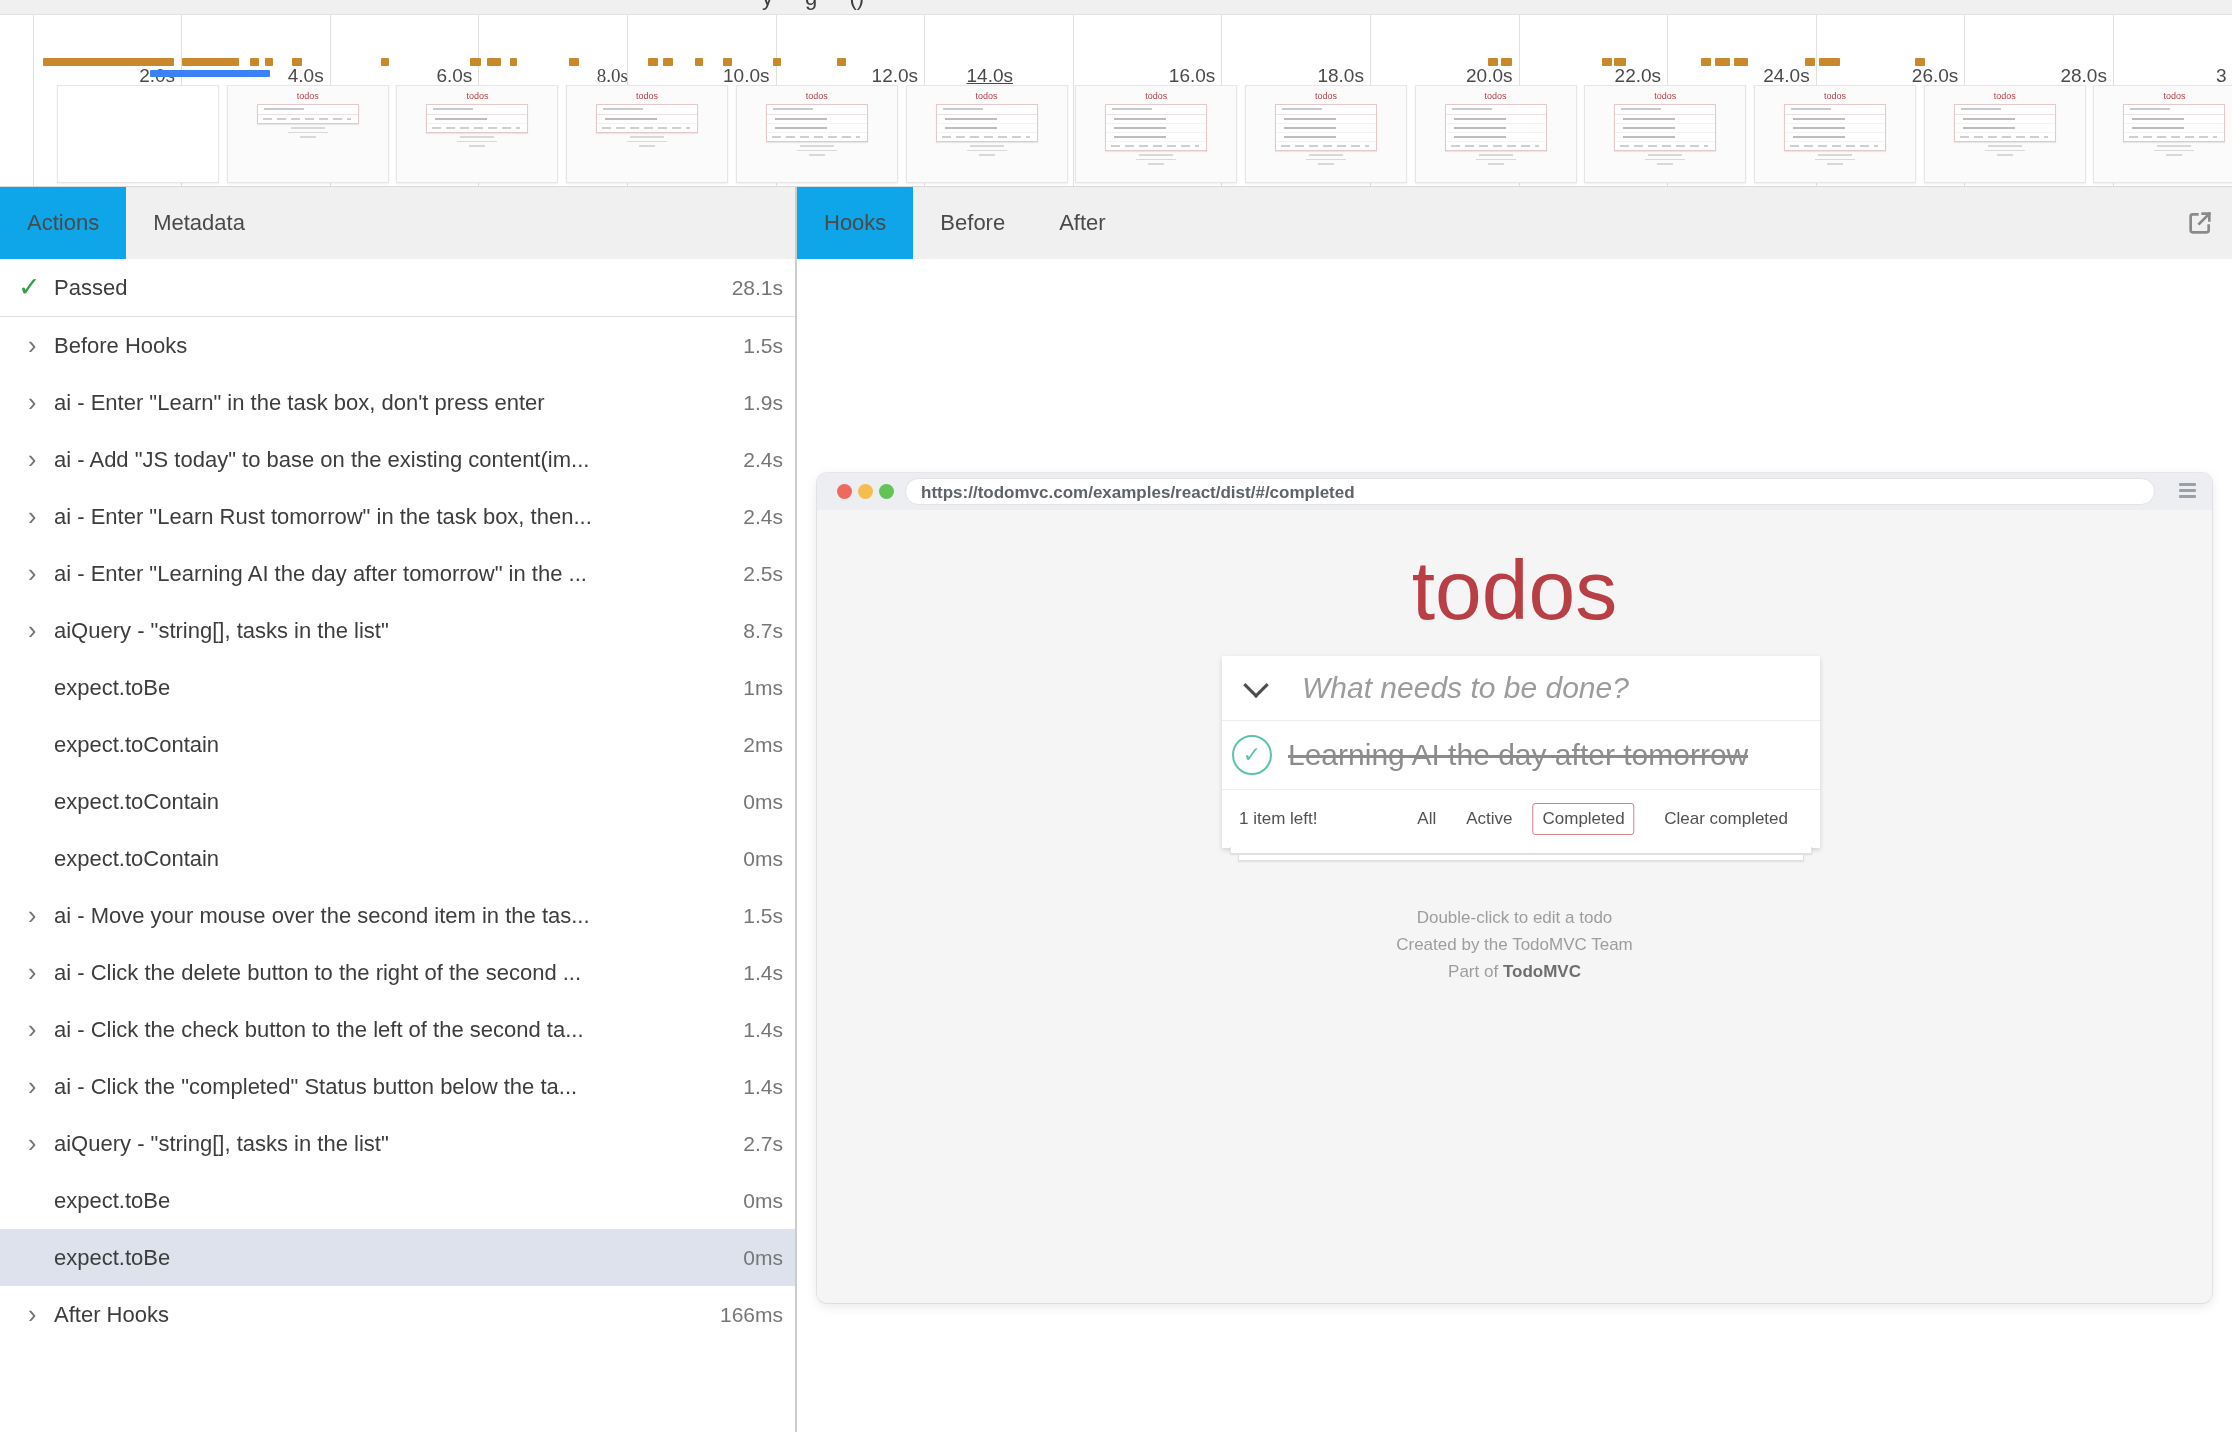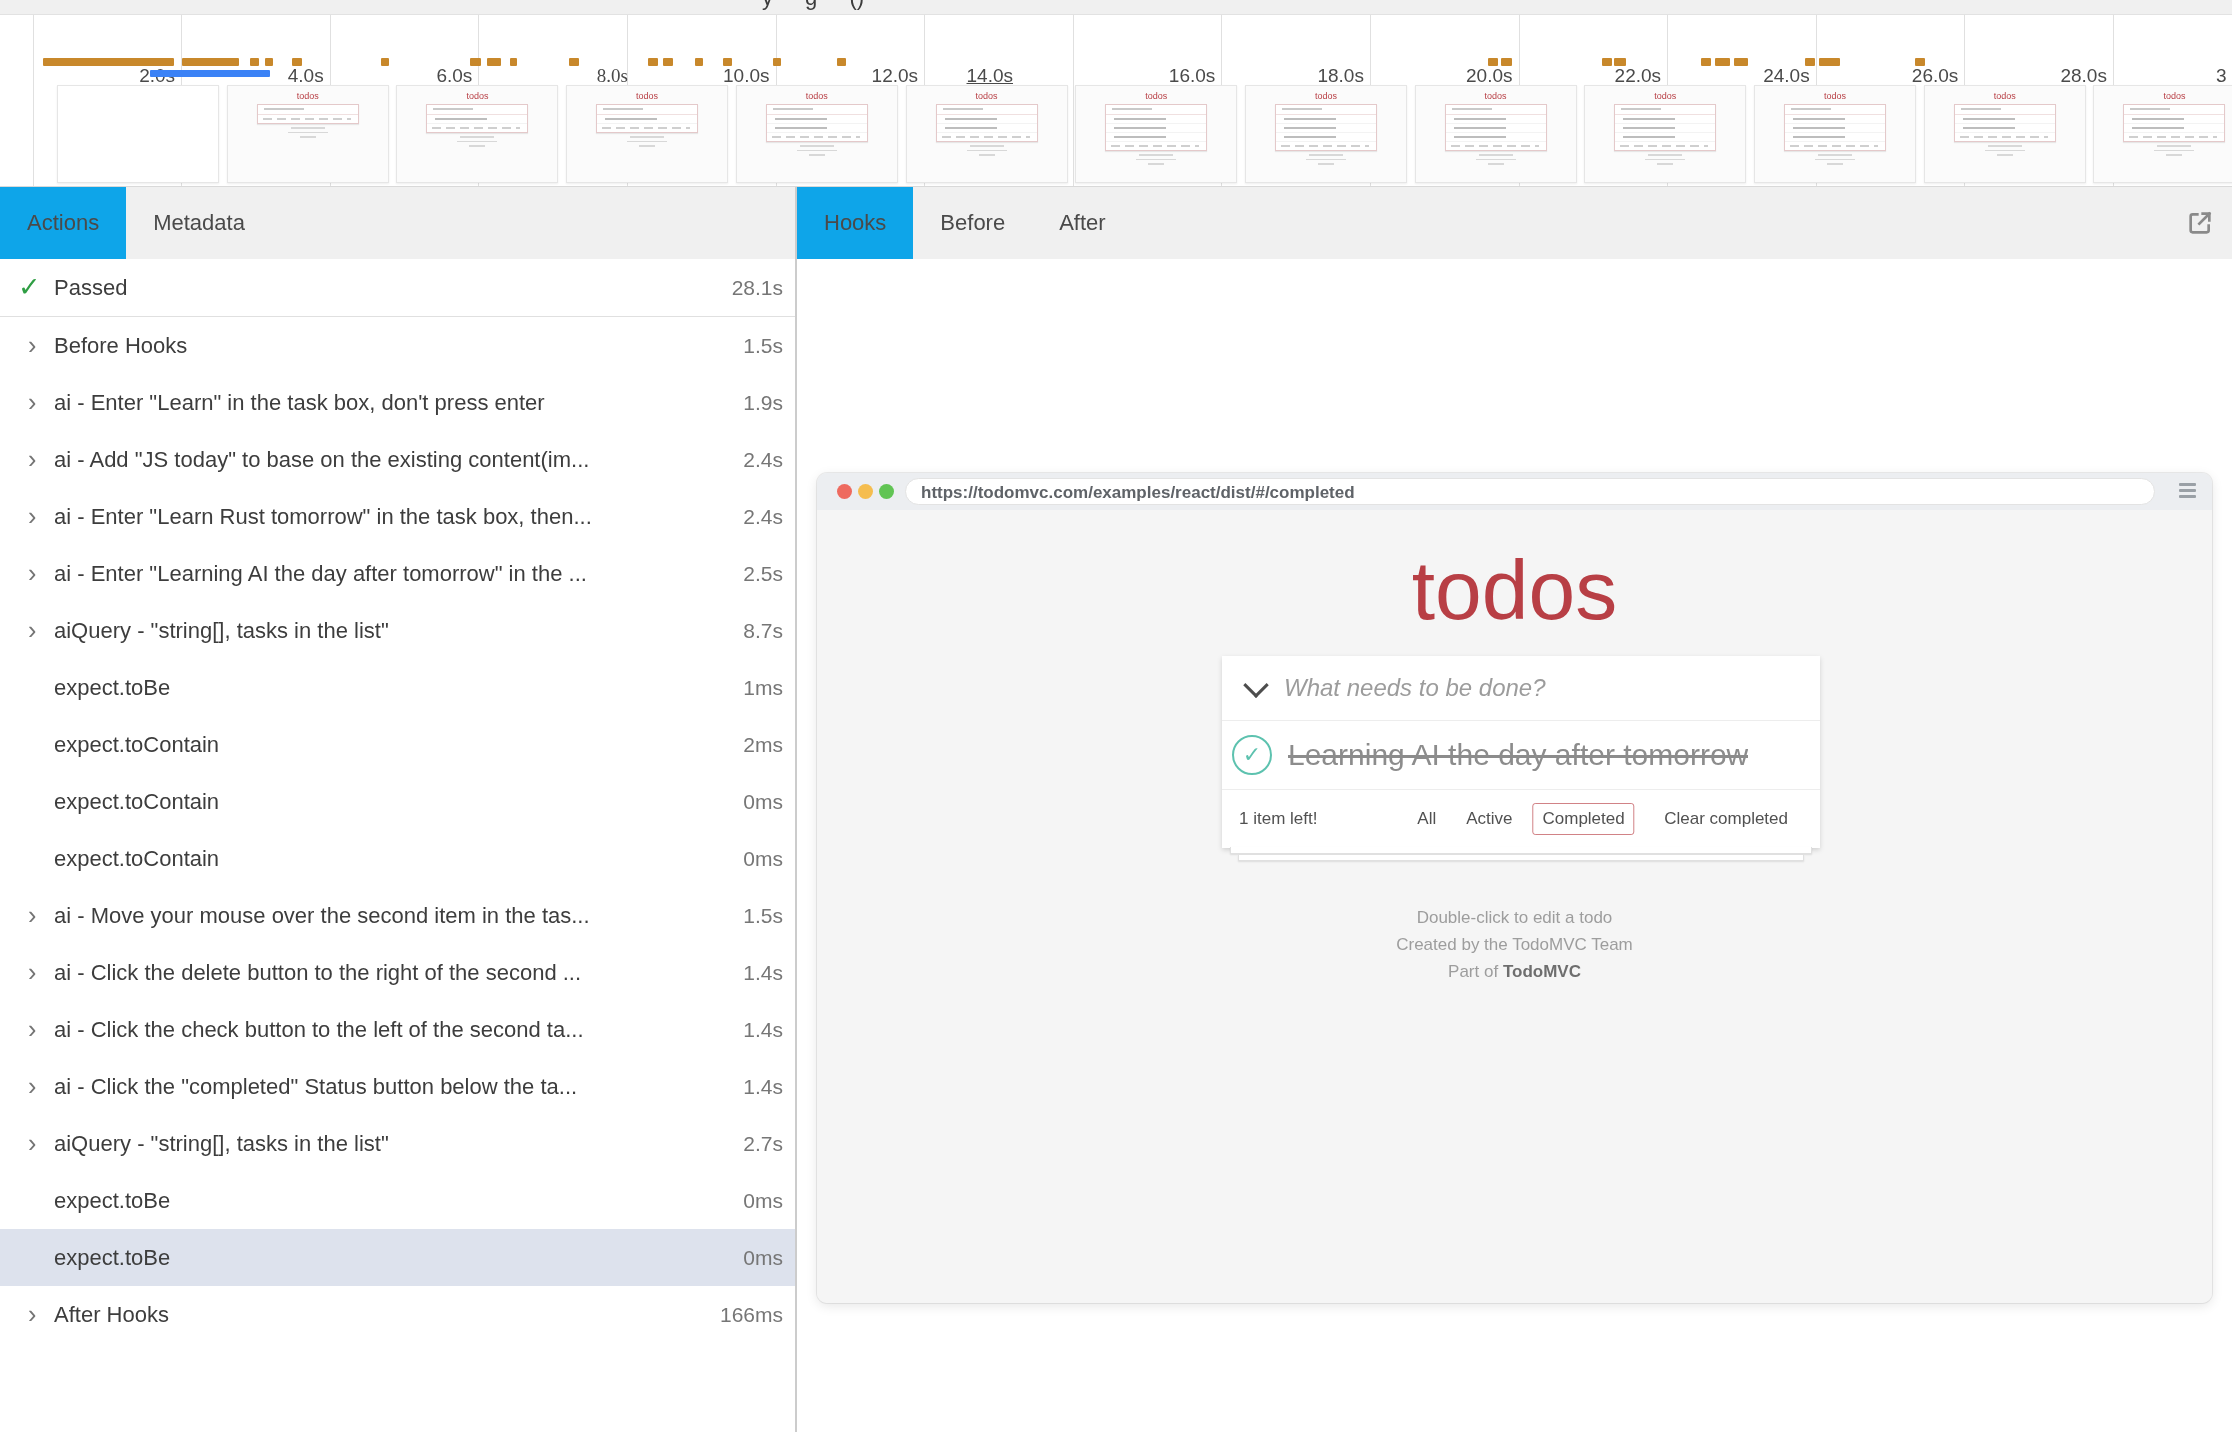--- a/index.html
+++ b/index.html
@@ -62,21 +62,21 @@
   .todos-title{position:absolute;left:0;top:32px;width:100%;text-align:center;
     font-size:84px;font-weight:200;line-height:96px;color:#b83f45;}
   .card{position:absolute;left:405px;top:146px;width:598px;background:#fff;
     box-shadow:0 2px 5px rgba(0,0,0,0.15);}
   .sheet{position:absolute;background:#fff;border:1px solid #e0e0e0;border-top:none;box-shadow:0 1px 2px rgba(0,0,0,0.10);}
   .sheet.s1{left:413px;top:337px;width:580px;height:6px;}
   .sheet.s2{left:421px;top:345px;width:564px;height:5px;}
   .input-row{height:64px;display:flex;align-items:center;border-bottom:1px solid #ededed;}
   .chev-down{width:15px;height:15px;border-right:3px solid #4d4d4d;border-bottom:3px solid #4d4d4d;
     transform:rotate(45deg) translate(-2px,-2px);margin-left:25px;flex:none;}
-  .placeholder{margin-left:19px;font-size:24px;font-style:italic;color:#9c9c9c;white-space:nowrap;text-align:right;}
+  .placeholder{margin-left:37px;font-size:30px;font-style:italic;color:#9c9c9c;white-space:nowrap;text-align:right;}
   .todo-row{height:68px;display:flex;align-items:center;border-bottom:1px solid #ededed;}
   .todo-check{width:40px;height:40px;border:2px solid #5dc2af;border-radius:50%;margin-left:10px;flex:none;
     display:flex;align-items:center;justify-content:center;font-size:22px;color:#5dc2af;box-sizing:border-box;}
   .todo-text{margin-left:16px;font-size:30px;color:#8c8c8c;text-decoration:line-through;white-space:nowrap;overflow:hidden;}
   .card-footer{height:58px;display:flex;align-items:center;position:relative;font-size:17px;color:#515151;}
   .items-left{margin-left:17px;}
   .filters{position:absolute;left:50%;transform:translateX(-50%);display:flex;gap:10px;align-items:center;}
   .filter{padding:5px 9px;border:1px solid transparent;border-radius:3px;white-space:nowrap;}
   .filter.active{border-color:rgba(184,63,69,0.65);}
   .clear{margin-left:auto;margin-right:32px;white-space:nowrap;}

